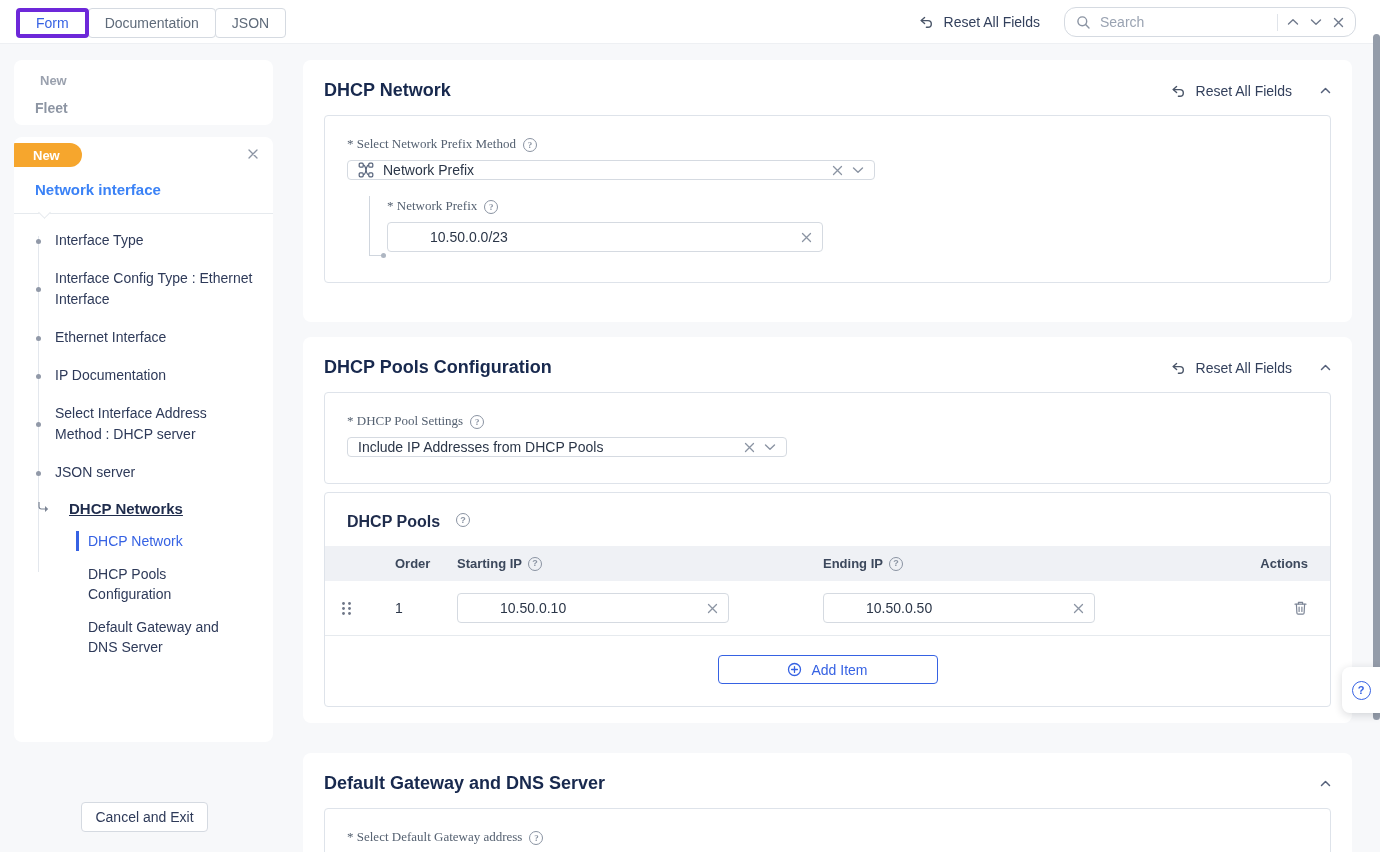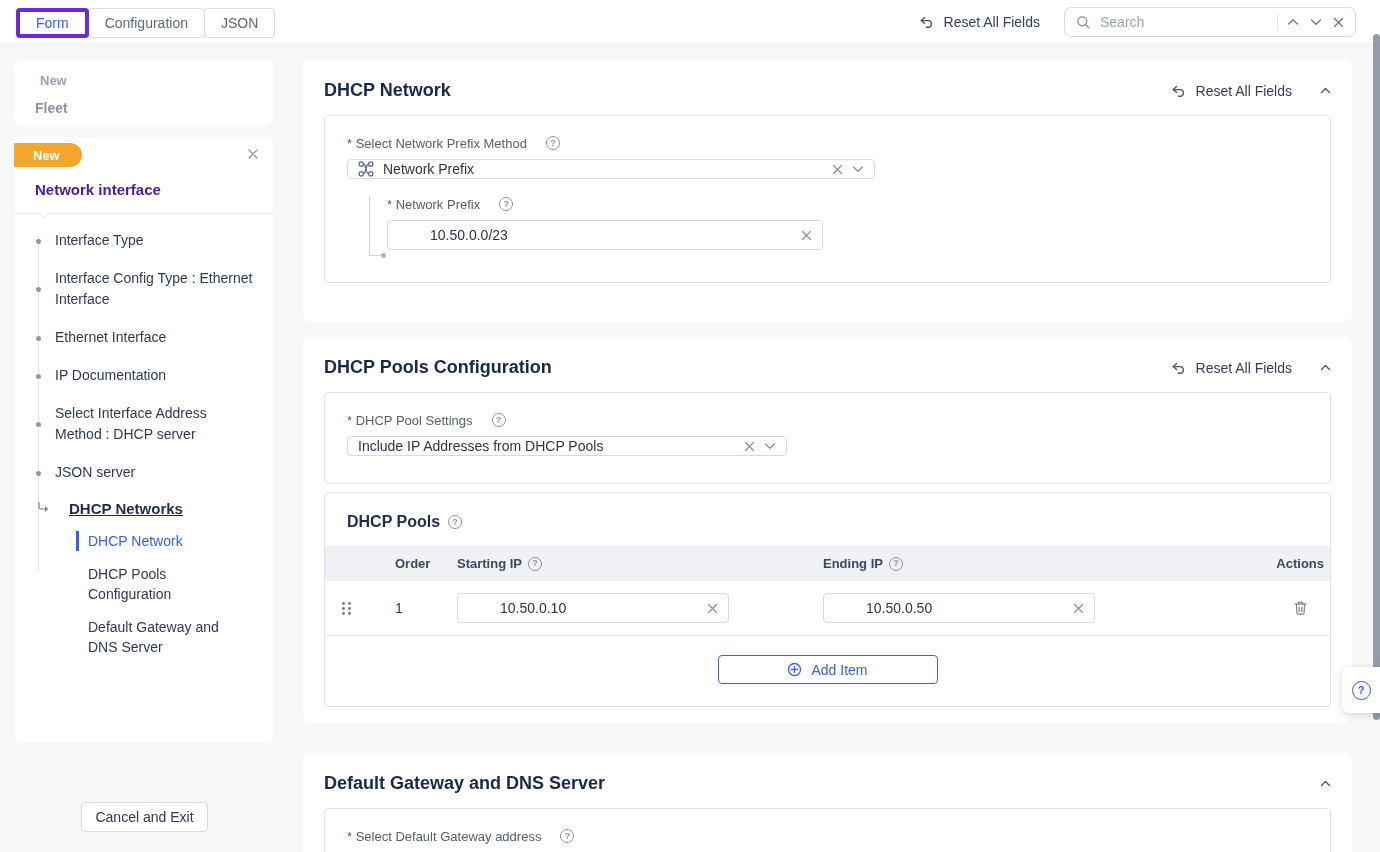--- a/index.html
+++ b/index.html
@@ -18,21 +18,21 @@
   .tabs { position:absolute; left:17px; top:8px; display:flex; }
   .tab {
     height:30px; padding:0 16px; display:flex; align-items:center;
     background:#fff; border:1px solid #d5dae1; border-radius:4px;
     font-size:14px; color:#5f6b7a; cursor:pointer; margin-left:-1px;
   }
   .tab.active { border:4px solid #6d28d9; color:#3662e3; z-index:2; }
   .topbar-right { position:absolute; right:24px; top:7px; display:flex; align-items:center; gap:24px; }
   .reset-btn { display:flex; align-items:center; gap:9px; font-size:14px; color:#33405c; cursor:pointer; white-space:nowrap; }
   .searchbox {
-    width:292px; height:30px; border:1px solid #d5dae1; border-radius:7px;
+    width:292px; height:30px; border:1px solid #d5dae1; border-radius:12px;
     display:flex; align-items:center; padding:0 9px; background:#fff; gap:7px;
   }
   .searchbox input {
     flex:1; border:none; outline:none; font-size:14px; color:#33405c; min-width:0;
     font-family:inherit; background:transparent;
   }
   .searchbox input::placeholder { color:#9aa3b2; }
   .vdiv { width:1px; height:17px; background:#e0e4ea; }
   .icon-btn { display:flex; align-items:center; justify-content:center; cursor:pointer; color:#707a8c; padding:2px; }
   
@@ -46,21 +46,21 @@
     position:absolute; left:14px; top:137px; width:259px; height:605px;
     background:#fff; border-radius:8px; overflow:hidden;
   }
   .badge-row { position:relative; height:24px; margin-top:6px; }
   .badge {
     position:absolute; left:0; top:0; height:24px; padding:0 22px 0 19px;
     background:#f6a62d; border-radius:0 14px 14px 0;
     color:#fff; font-size:13px; font-weight:700; display:flex; align-items:center;
   }
   .badge-close { position:absolute; right:12px; top:3px; color:#8b94a3; }
-  .side-title { padding:14px 21px 0; font-size:15px; font-weight:700; color:#4c1d95; }
+  .side-title { padding:14px 21px 0; font-size:15px; font-weight:700; color:#3b82f6; }
   .divider { position:relative; height:1px; background:#e6eaee; margin-top:15px; }
   .notch {
     position:absolute; left:26px; top:-5px; width:9px; height:9px; background:#fff;
     border-right:1px solid #e6eaee; border-bottom:1px solid #e6eaee; transform:rotate(45deg);
   }
   .steps { list-style:none; position:relative; margin-top:16px; }
   .steps::before { content:""; position:absolute; left:24px; top:6px; height:336px; width:1px; background:#e3e7ed; }
   .steps li {
     position:relative; padding:0 16px 0 41px; margin-bottom:17px;
     font-size:14px; line-height:21px; color:#2e3a59; cursor:pointer;
@@ -88,21 +88,21 @@
   .card1 { top:60px; height:262px; }
   .card2 { top:337px; height:386px; }
   .card3 { top:753px; height:180px; }
   .card-head { display:flex; justify-content:space-between; align-items:center; padding:20px 21px 0; }
   .card-title { font-size:18px; font-weight:700; color:#18294e; }
   .head-right { display:flex; align-items:center; gap:28px; }
   .fieldgroup {
     margin:14px 21px 0; border:1px solid #dee3ea; border-radius:4px;
     padding:20px 22px; position:relative;
   }
-  .flabel { display:flex; align-items:flex-start; gap:19px; font-size:13px; color:#556171; }
+  .flabel { display:flex; align-items:flex-end; gap:7px; font-size:13px; color:#556171;font-family:Liberation Serif, serif; }
   .selectbox {
     margin-top:8px; height:20px; border:1px solid #d5dae1; border-radius:4px;
     display:flex; align-items:center; gap:9px; padding:0 10px; background:#fff; cursor:pointer;
   }
   .selectbox .sel-text { flex:1; font-size:14px; color:#2b3648; }
   .w528 { width:528px; }
   .w440 { width:440px; }
   .textinput {
     margin-top:8px; height:30px; border:1px solid #d5dae1; border-radius:4px;
     display:flex; align-items:center; padding:0 10px; background:#fff;
@@ -116,30 +116,30 @@
     border-left:1px solid #d0d6de; border-bottom:1px solid #d0d6de;
   }
   .connector::after {
     content:""; position:absolute; right:-4px; bottom:-3px; width:5px; height:5px;
     border-radius:50%; background:#aeb6c2;
   }
   .nested { margin-left:40px; margin-top:18px; }
   .w436 { width:436px; }
   
   .pools-group { padding:20px 0 22px; margin-top:8px; }
-  .pools-title { display:flex; align-items:center; gap:8px; padding:0 22px; font-size:16px; font-weight:700; color:#1f2c4c; margin-bottom:15px; }
+  .pools-title { display:flex; align-items:flex-start; gap:16px; padding:0 22px; font-size:16px; font-weight:700; color:#1f2c4c; margin-bottom:15px; }
   .tbl-head {
     display:grid; grid-template-columns:42px 70px 367px 1fr 90px; align-items:center;
     background:#eff1f5; height:35px; font-size:13px; font-weight:700; color:#3c485c;
   }
   .th { display:flex; align-items:center; gap:6px; }
   .th-order { padding-left:28px; }
   .th-start { padding-left:20px; }
   .th-end { padding-left:19px; }
-  .th-actions { justify-content:flex-end; padding-right:6px; }
+  .th-actions { justify-content:flex-end; padding-right:22px; }
   .tbl-row {
     display:grid; grid-template-columns:42px 70px 367px 1fr 90px; align-items:center;
     height:55px; border-bottom:1px solid #e6eaee;
   }
   .cell-drag { display:flex; justify-content:center; cursor:grab; }
   .cell-order { padding-left:28px; font-size:14px; color:#2b3648; }
   .cell-start { padding-left:20px; }
   .cell-end { padding-left:19px; }
   .cell-actions { display:flex; justify-content:flex-end; padding-right:22px; }
   .row-input { width:272px; margin-top:0; }
@@ -173,21 +173,21 @@
     font-size:11px; font-weight:700; color:#3662e3; line-height:1;
   }
   svg { display:block; }
 </style>
 </head>
 <body>
 
 <div class="topbar">
   <div class="tabs">
     <div class="tab active">Form</div>
-    <div class="tab">Configuration</div>
+    <div class="tab">Documentation</div>
     <div class="tab">JSON</div>
   </div>
   <div class="topbar-right">
     <div class="reset-btn">
       <span class="icon-btn" style="color:#4a5568;">
         <svg width="15" height="14" viewBox="0 0 15 14" fill="none" stroke="currentColor" stroke-width="1.4" stroke-linecap="round" stroke-linejoin="round">
           <path d="M6.6 2.6 L3.2 5.6 L6.6 8.6"></path>
             <path d="M3.4 5.6 H10 a3.3 3.3 0 0 1 0 6.6 H8.4"></path>
         </svg>
       </span>

